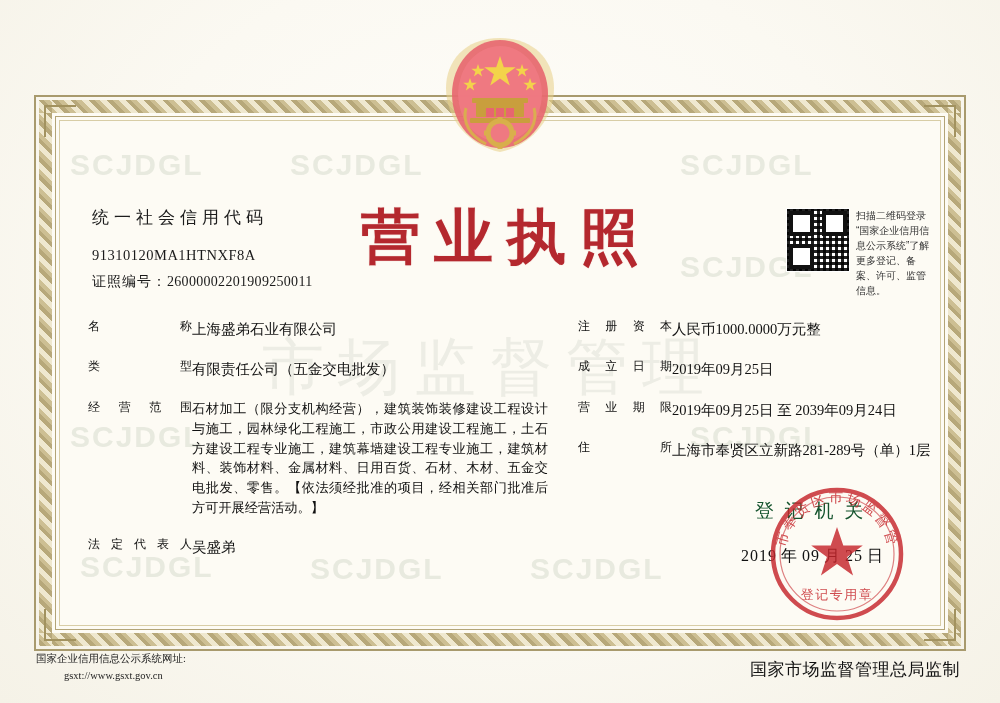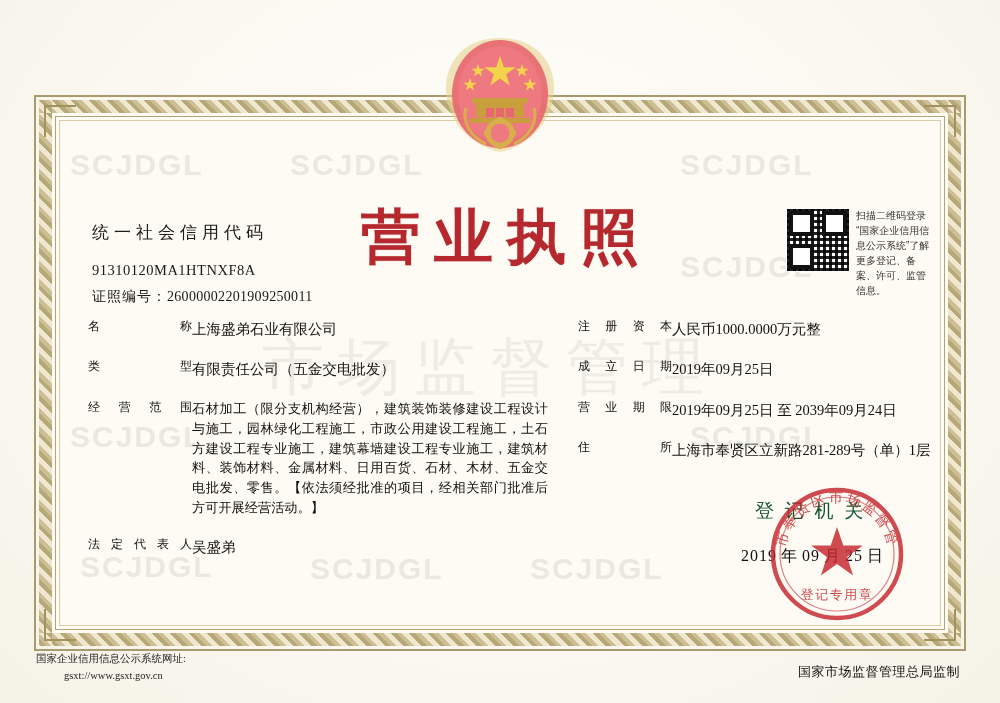--- a/index.html
+++ b/index.html
@@ -145,21 +145,21 @@
     color: #b4282e;
     text-shadow: 0 0 1px rgba(180,40,46,.4);
     white-space: nowrap;
     padding-left: 14px;
   }
 
   
   .credit-block {
     position: absolute;
     left: 32px;
-    top: 101px;
+    top: 86px;
     width: 250px;
   }
   .credit-label {
     font-size: 17px;
     letter-spacing: 5px;
     color: #1d1d1d;
     margin-bottom: 9px;
   }
   .credit-code {
     font-family: Liberation Serif, serif;
@@ -305,21 +305,21 @@
     font-size: 10.5px;
     color: #222;
     line-height: 1.6;
     font-family: Liberation Serif, serif;
   }
   .footer-left .url { padding-left: 28px; }
   .footer-right {
     position: absolute;
     right: 40px;
     bottom: 22px;
-    font-size: 13px;
+    font-size: 17px;
     letter-spacing: .5px;
     color: #111;
   }
 </style>
 </head>
 <body>
 
 <div id="license">
 
   <div class="paper-bg"></div>

